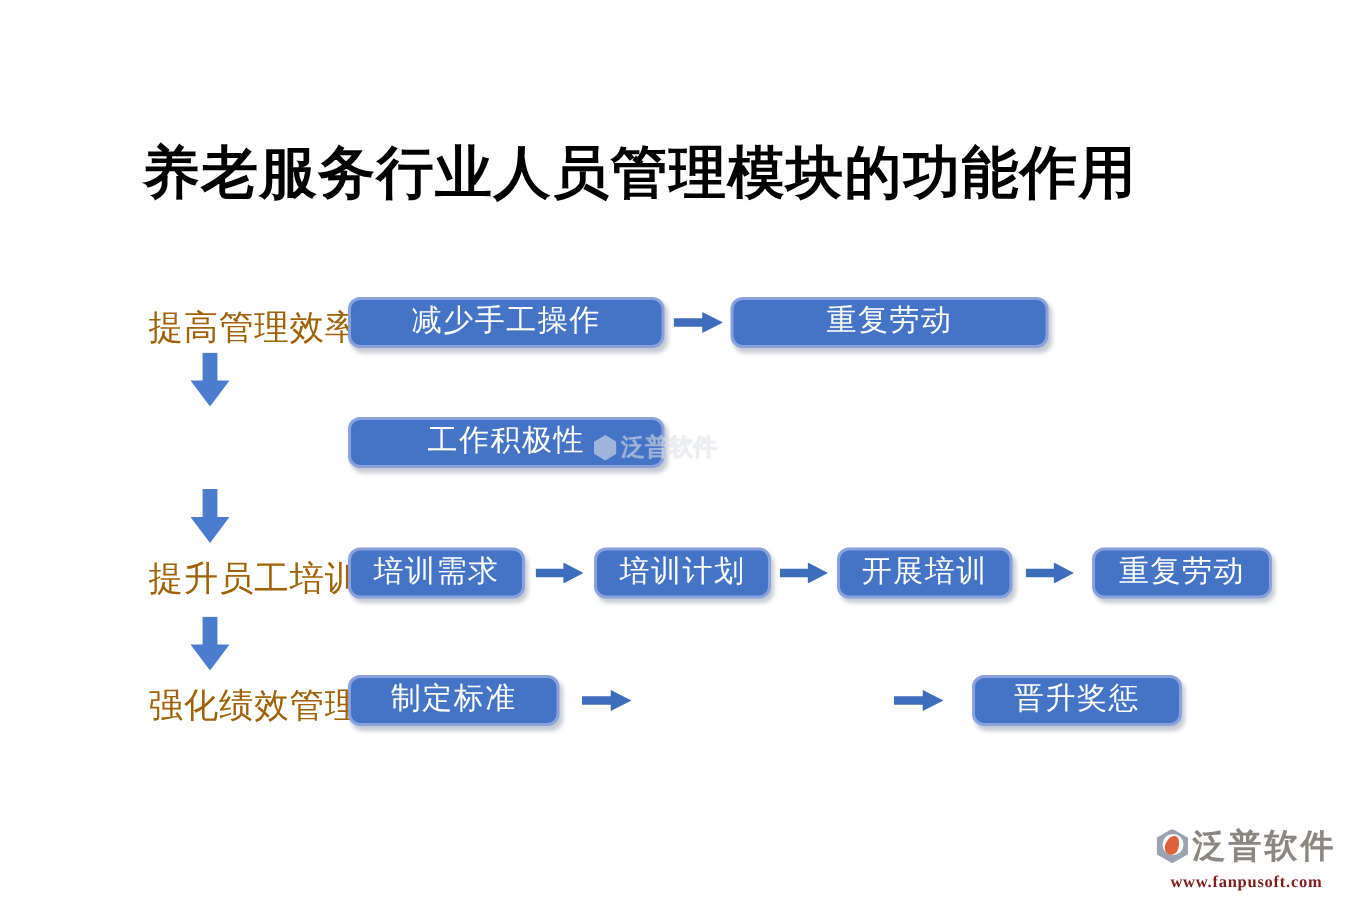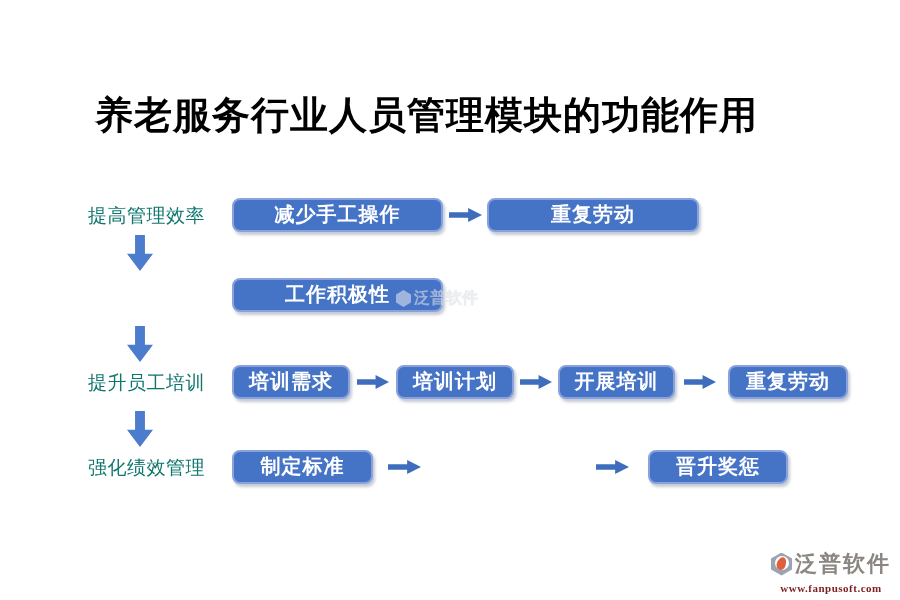--- a/index.html
+++ b/index.html
@@ -6,28 +6,28 @@
   .stage {
     position:relative; width:900px; height:600px; background:#ffffff;
     overflow:hidden; font-family:"Liberation Sans", sans-serif;padding-left:16px;
   }
   .title {
     position:absolute; left:95px; top:90px; margin:0;
     font-size:38px; font-weight:bold; color:#000; letter-spacing:1px;
     white-space:nowrap;
   }
   .row-label {
-    position:absolute; left:88px; font-size:19px; color:#0f766e;
+    position:absolute; left:99px; font-size:23px; color:#a16207;
     white-space:nowrap; letter-spacing:0.5px;
   }
   .box {
     position:absolute; box-sizing:border-box; height:34px;
     background:#4573c6; border:2px solid #8aa2dc; border-radius:8px;
     box-shadow:2px 3px 3px rgba(125,138,160,0.45);
-    color:#ffffff; font-size:20px; font-weight:bold; letter-spacing:1px;
+    color:#ffffff; font-size:20px; font-weight:normal; letter-spacing:1px;
     text-align:center; line-height:29px; white-space:nowrap;
   }
   .rarrow {
     position:absolute; width:33px; height:14px; background:#3f6dbd;
     clip-path:polygon(0 30%, 58% 30%, 58% 0, 100% 50%, 58% 100%, 58% 70%, 0 70%);
   }
   .darrow {
     position:absolute; width:26px; height:36px; background:#4b7ccd;
     clip-path:polygon(31% 0, 69% 0, 69% 52%, 100% 52%, 50% 100%, 0 52%, 31% 52%);
   }

